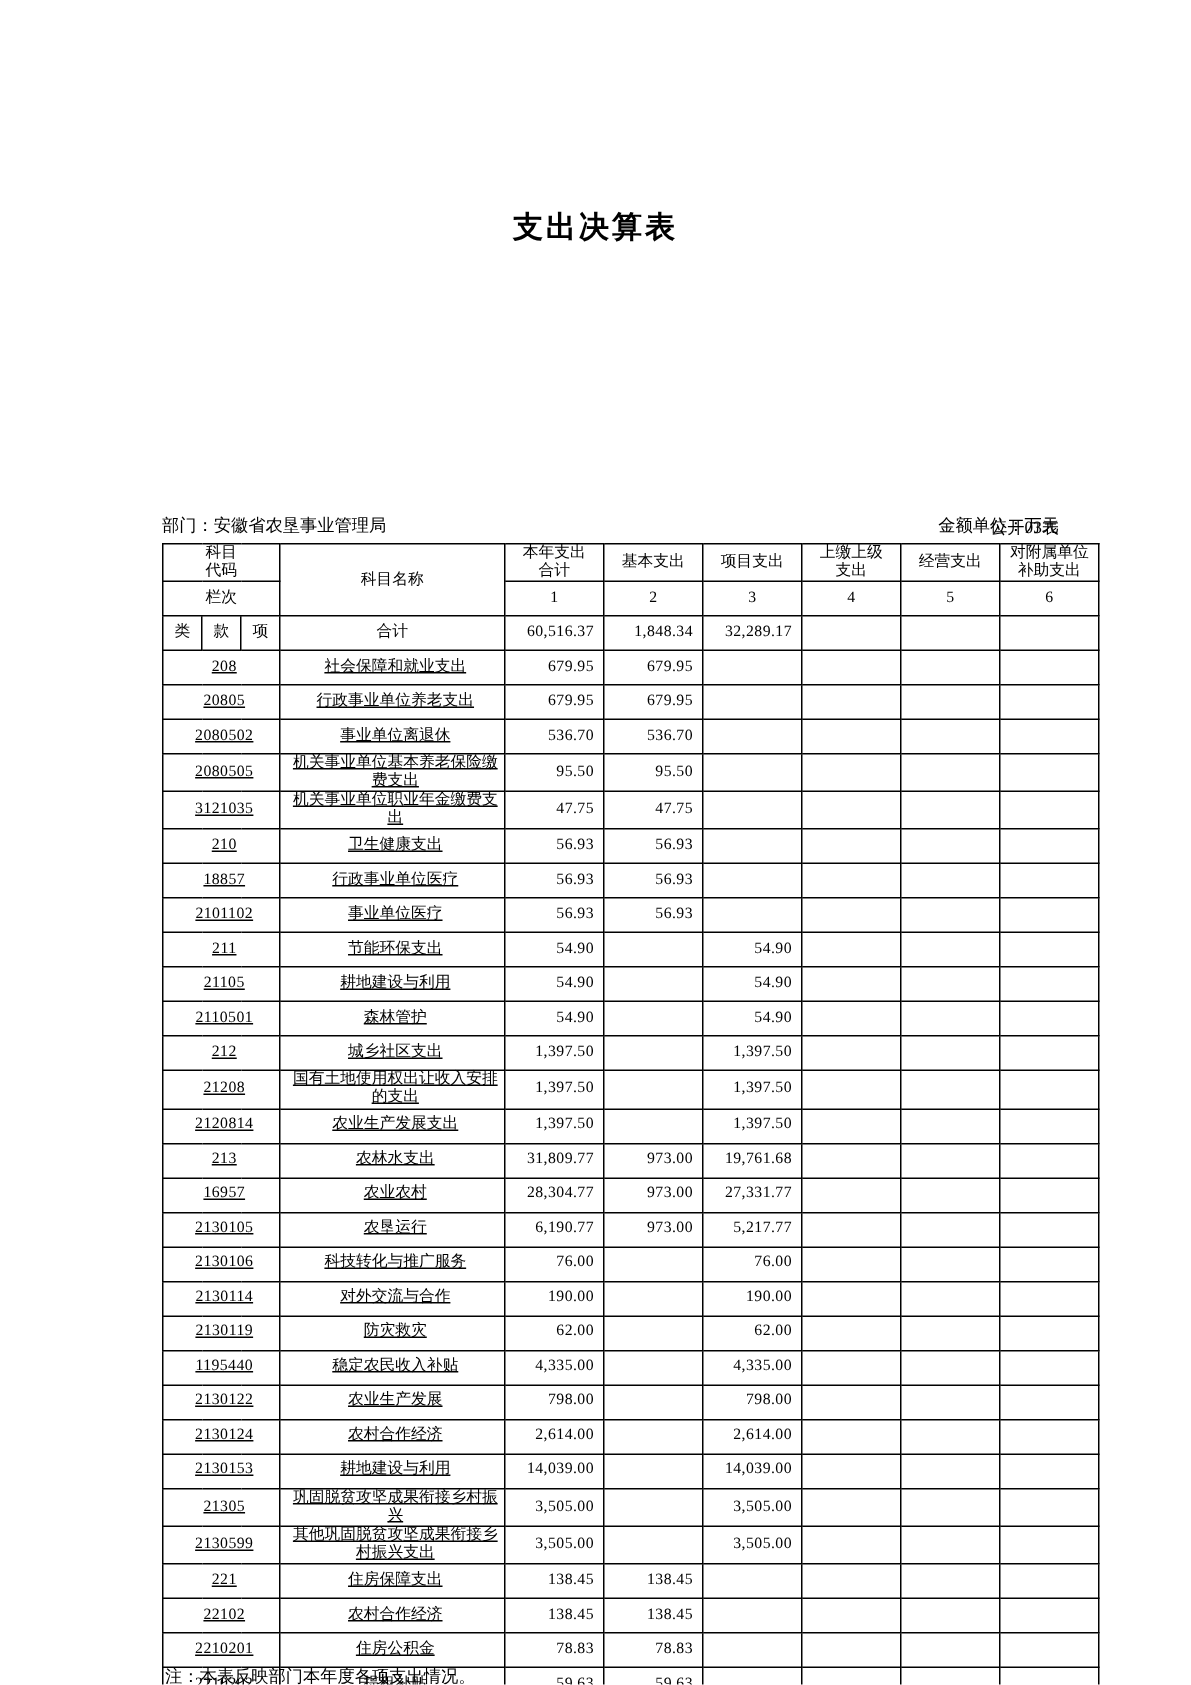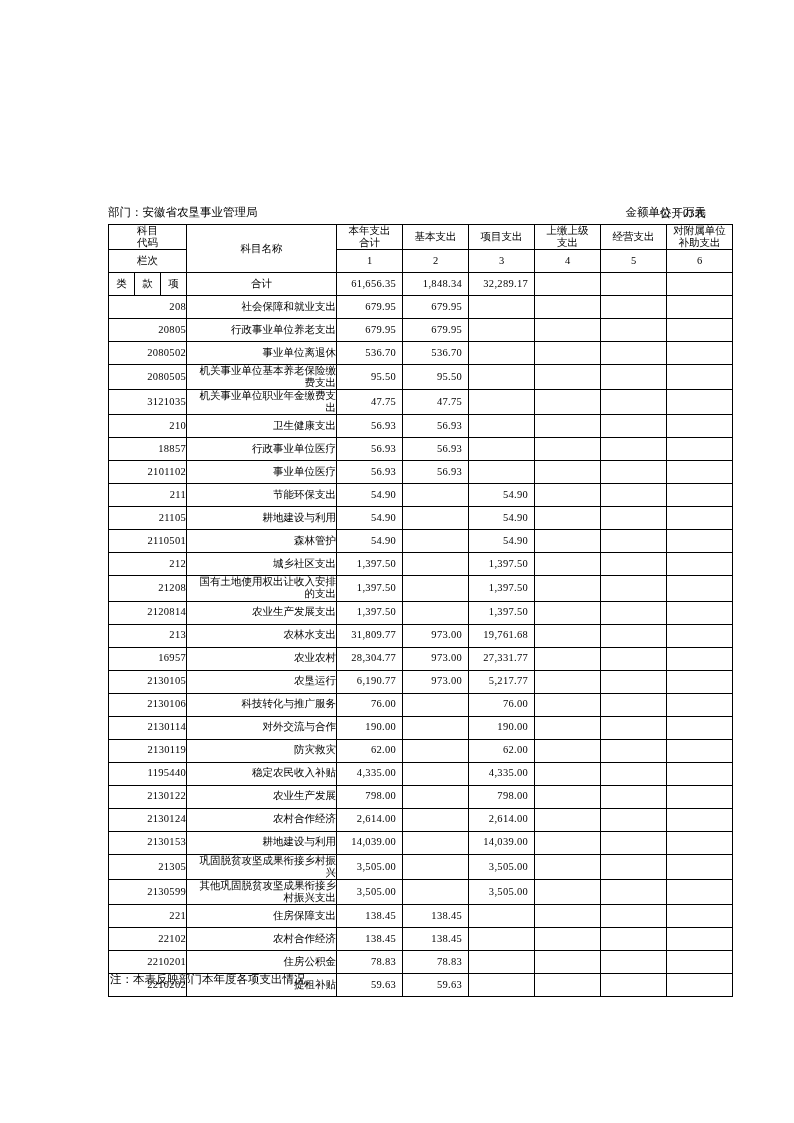--- a/index.html
+++ b/index.html
@@ -59,21 +59,21 @@
     font-size: 10.5px;
   }
   table.main td, table.main th {
     border: 1px solid #000000;
     padding: 0;
     height: 22px;
     font-weight: normal;
     font-size: 10.5px;
     line-height: 1.15;
   }
-  .c-left { text-align: right; padding-left: 4px !important; }
+  .c-left { text-align: center; padding-left: 4px !important; text-decoration: underline; }
   .c-right { text-align: right; padding-right: 6px !important; }
   .hdr { text-align: center; vertical-align: middle; }
   .hdr-2line { line-height: 1.25; }
   .bold { font-weight: bold; }
   .num { font-family: "Liberation Serif", "DejaVu Serif", serif; letter-spacing: 0.3px; }
   .note {
     position: absolute;
     left: 110px;
     top: 972px;
     font-size: 11.5px;
@@ -81,20 +81,21 @@
   col.c-code { width: 26px; }
   col.c-name { width: 150px; }
   col.c-val { width: 66px; }
   col.c-val2 { width: 66px; }
 </style>
 </head>
 <body>
 
 <div class="page">
 
+  <div class="doc-title">支出决算表</div>
 
   <div class="meta-right">公开03表</div>
 
   <div class="meta-row">
     <span>部门：安徽省农垦事业管理局</span>
     <span>金额单位：万元</span>
   </div>
 
   <div class="table-wrap">
     <table class="main">
@@ -146,21 +147,21 @@
           <td class="hdr">3</td>
           <td class="hdr">4</td>
           <td class="hdr">5</td>
           <td class="hdr">6</td>
         </tr>
         <tr>
           <td class="hdr">类</td>
           <td class="hdr">款</td>
           <td class="hdr">项</td>
           <td class="hdr">合计</td>
-          <td class="c-right num bold">61,656.35</td>
+          <td class="c-right num bold">60,516.37</td>
           <td class="c-right num bold">1,848.34</td>
           <td class="c-right num bold">32,289.17</td>
           <td class="c-right num bold"></td>
           <td class="c-right num bold"></td>
           <td class="c-right num bold"></td>
         </tr>
       </tbody>
       <tbody id="rows-body">
           <tr>
             <td colspan="3" class="c-left num">208</td>

